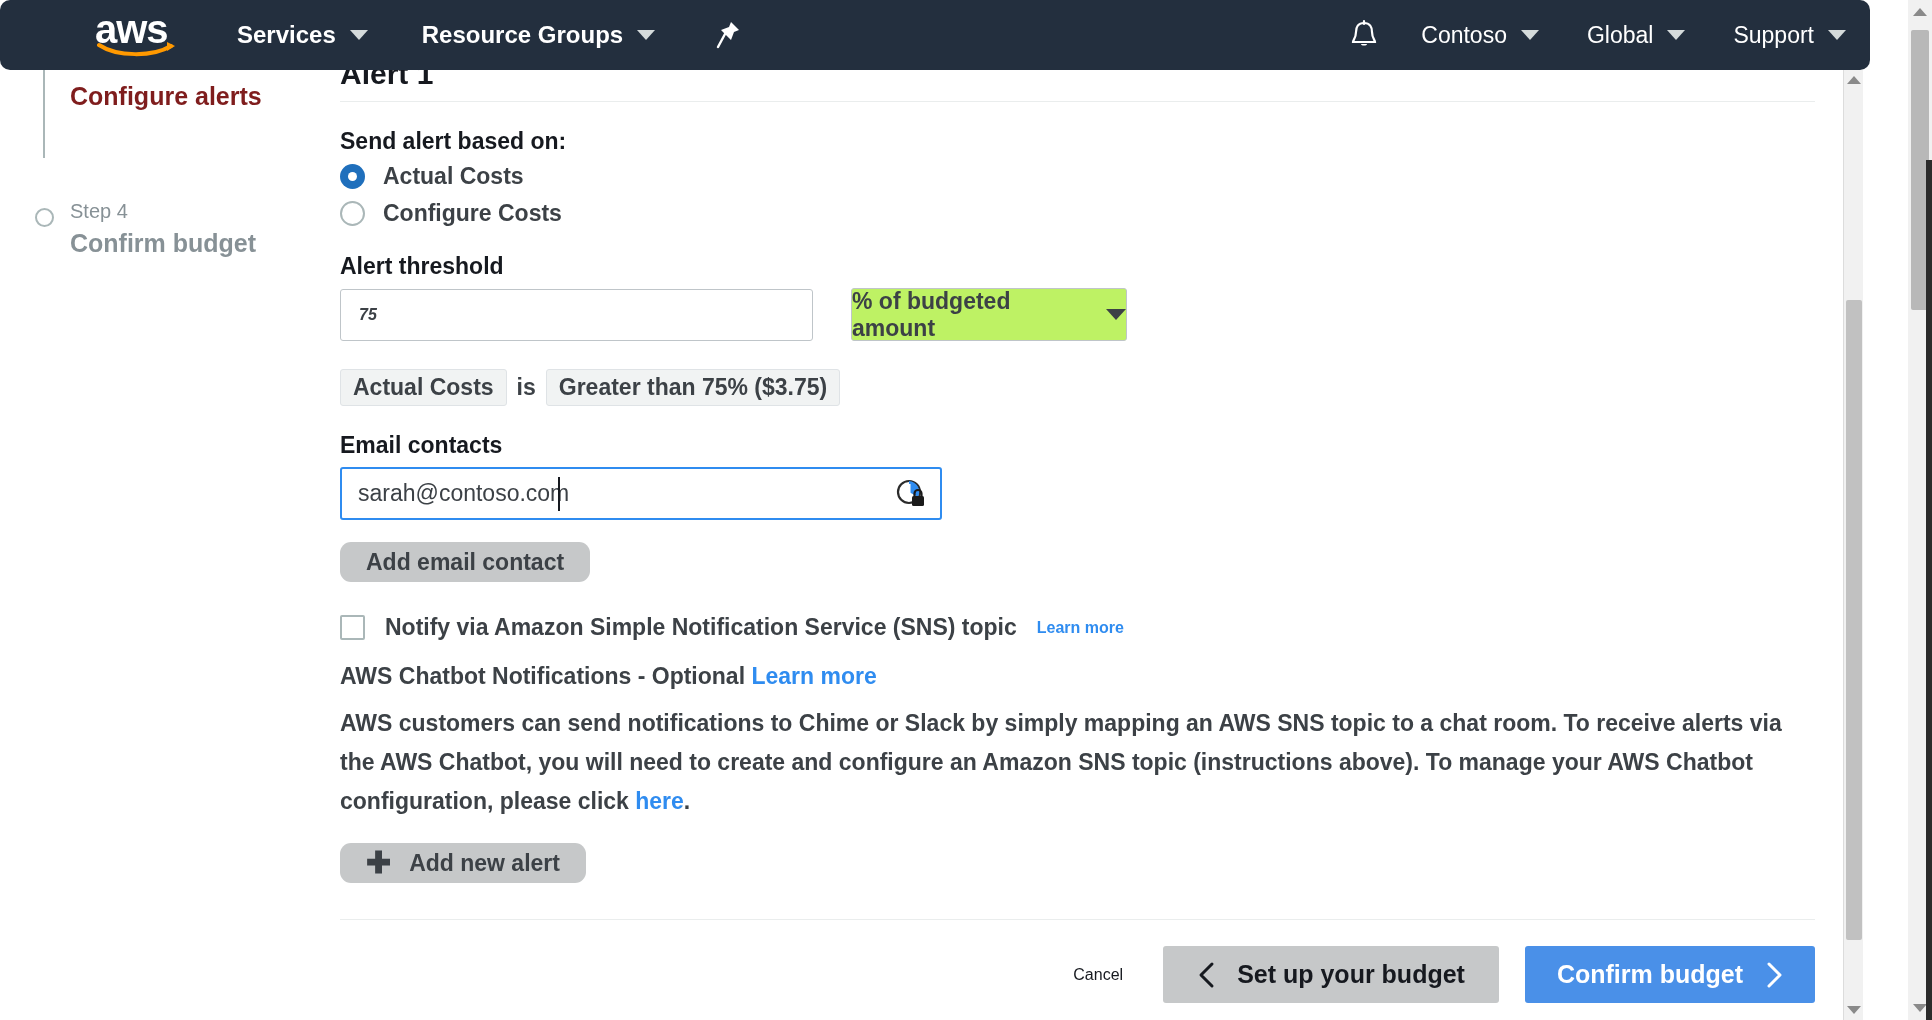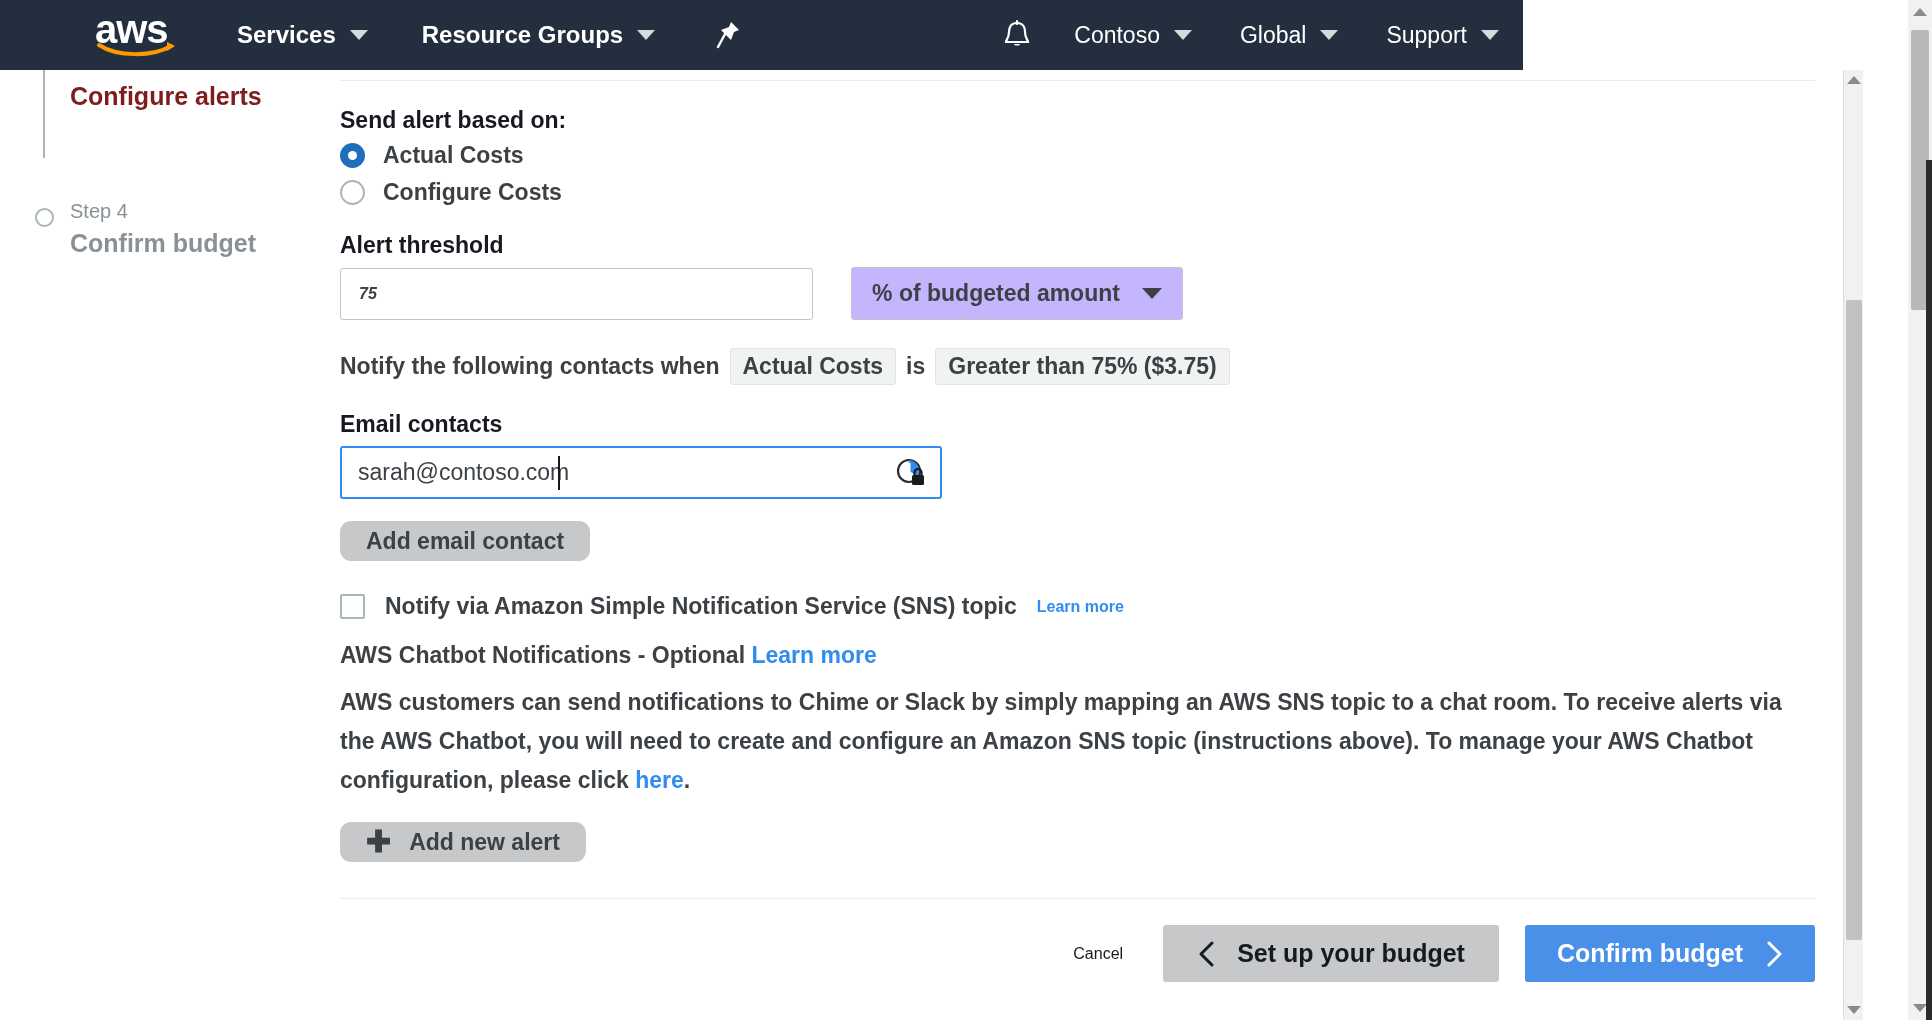--- a/index.html
+++ b/index.html
@@ -7,25 +7,26 @@
     width: 1932px; height: 1020px;
     overflow: hidden;
     background: #ffffff;
     font-family: "Liberation Sans", sans-serif;
   }
   .app { position: relative; width: 1932px; height: 1020px; background:#fff; }
 
   
   .topnav {
     position: absolute; top: 0; left: 0;
-    width: 1523px; height: 70px;
+    width: 1870px; height: 70px;
     background: #232f3e;
     display: flex; align-items: center;
     color: #ffffff;
     z-index: 5;
+    border-radius: 10px;
   }
   .aws-logo { margin-left: 95px; width: 88px; height: 46px; position: relative; }
   .aws-logo .word {
     font-size: 40px; font-weight: 700; letter-spacing: -1px;
     color: #fff; line-height: 34px; font-family: "Liberation Sans", sans-serif;
   }
   .aws-logo .smile {
     position: absolute; left: 2px; top: 28px; width: 80px; height: 18px;
   }
   .nav-item {
@@ -99,22 +100,22 @@
   .radio-label { font-size: 23px; font-weight: 700; color: #3c4146; cursor: pointer; }
 
   .threshold-row { display: flex; align-items: center; gap: 38px; margin-top: 6px; }
   .text-input {
     width: 473px; height: 52px;
     border: 1px solid #bfc5c9; border-radius: 3px; background: #fff;
     font-size: 16px; font-weight: 700; color: #3c4146;
     padding: 0 18px; font-family: "Liberation Sans", sans-serif; font-style: italic;
   }
   .select-box {
-    width: 332px; height: 53px;
-    border: 1px solid #bfc5c9; border-radius: 3px; background: #c4b5fd;
+    width: 276px; height: 53px;
+    border: 1px solid #bfc5c9; border-radius: 3px; background: #bef264;
     display: flex; align-items: center; justify-content: center; gap: 22px;
     font-size: 23px; font-weight: 700; color: #3c4146; cursor: pointer;
   }
   .caret-dark {
     width: 0; height: 0;
     border-left: 10px solid transparent;
     border-right: 10px solid transparent;
     border-top: 11px solid #3c4146;
   }
 
@@ -302,20 +303,21 @@
     </div>
 
     <div class="step-block pending">
       <div class="step-label">Step 4</div>
       <div class="step-name">Confirm budget</div>
     </div>
   </div>
 
   <div class="main">
 
+    <div class="alert-title">Alert 1</div>
     <div class="hr"></div>
 
     <div class="content">
 
       <div class="field-label">Send alert based on:</div>
 
       <div class="radio-row">
         <span class="radio checked"></span>
         <span class="radio-label">Actual Costs</span>
       </div>
@@ -329,21 +331,20 @@
 
       <div class="threshold-row">
         <input class="text-input" type="text" value="75" style="">
         <div class="select-box">
           <span>% of budgeted amount</span>
           <span class="caret-dark"></span>
         </div>
       </div>
 
       <div class="notify-line">
-        <span>Notify the following contacts when</span>
         <span class="pill">Actual Costs</span>
         <span>is</span>
         <span class="pill">Greater than 75% ($3.75)</span>
       </div>
 
       <div class="field-label">Email contacts</div>
 
       <div class="email-wrap">
         <input class="email-input" type="text" value="sarah@contoso.com" style="">
         <span class="caret-bar"></span>

